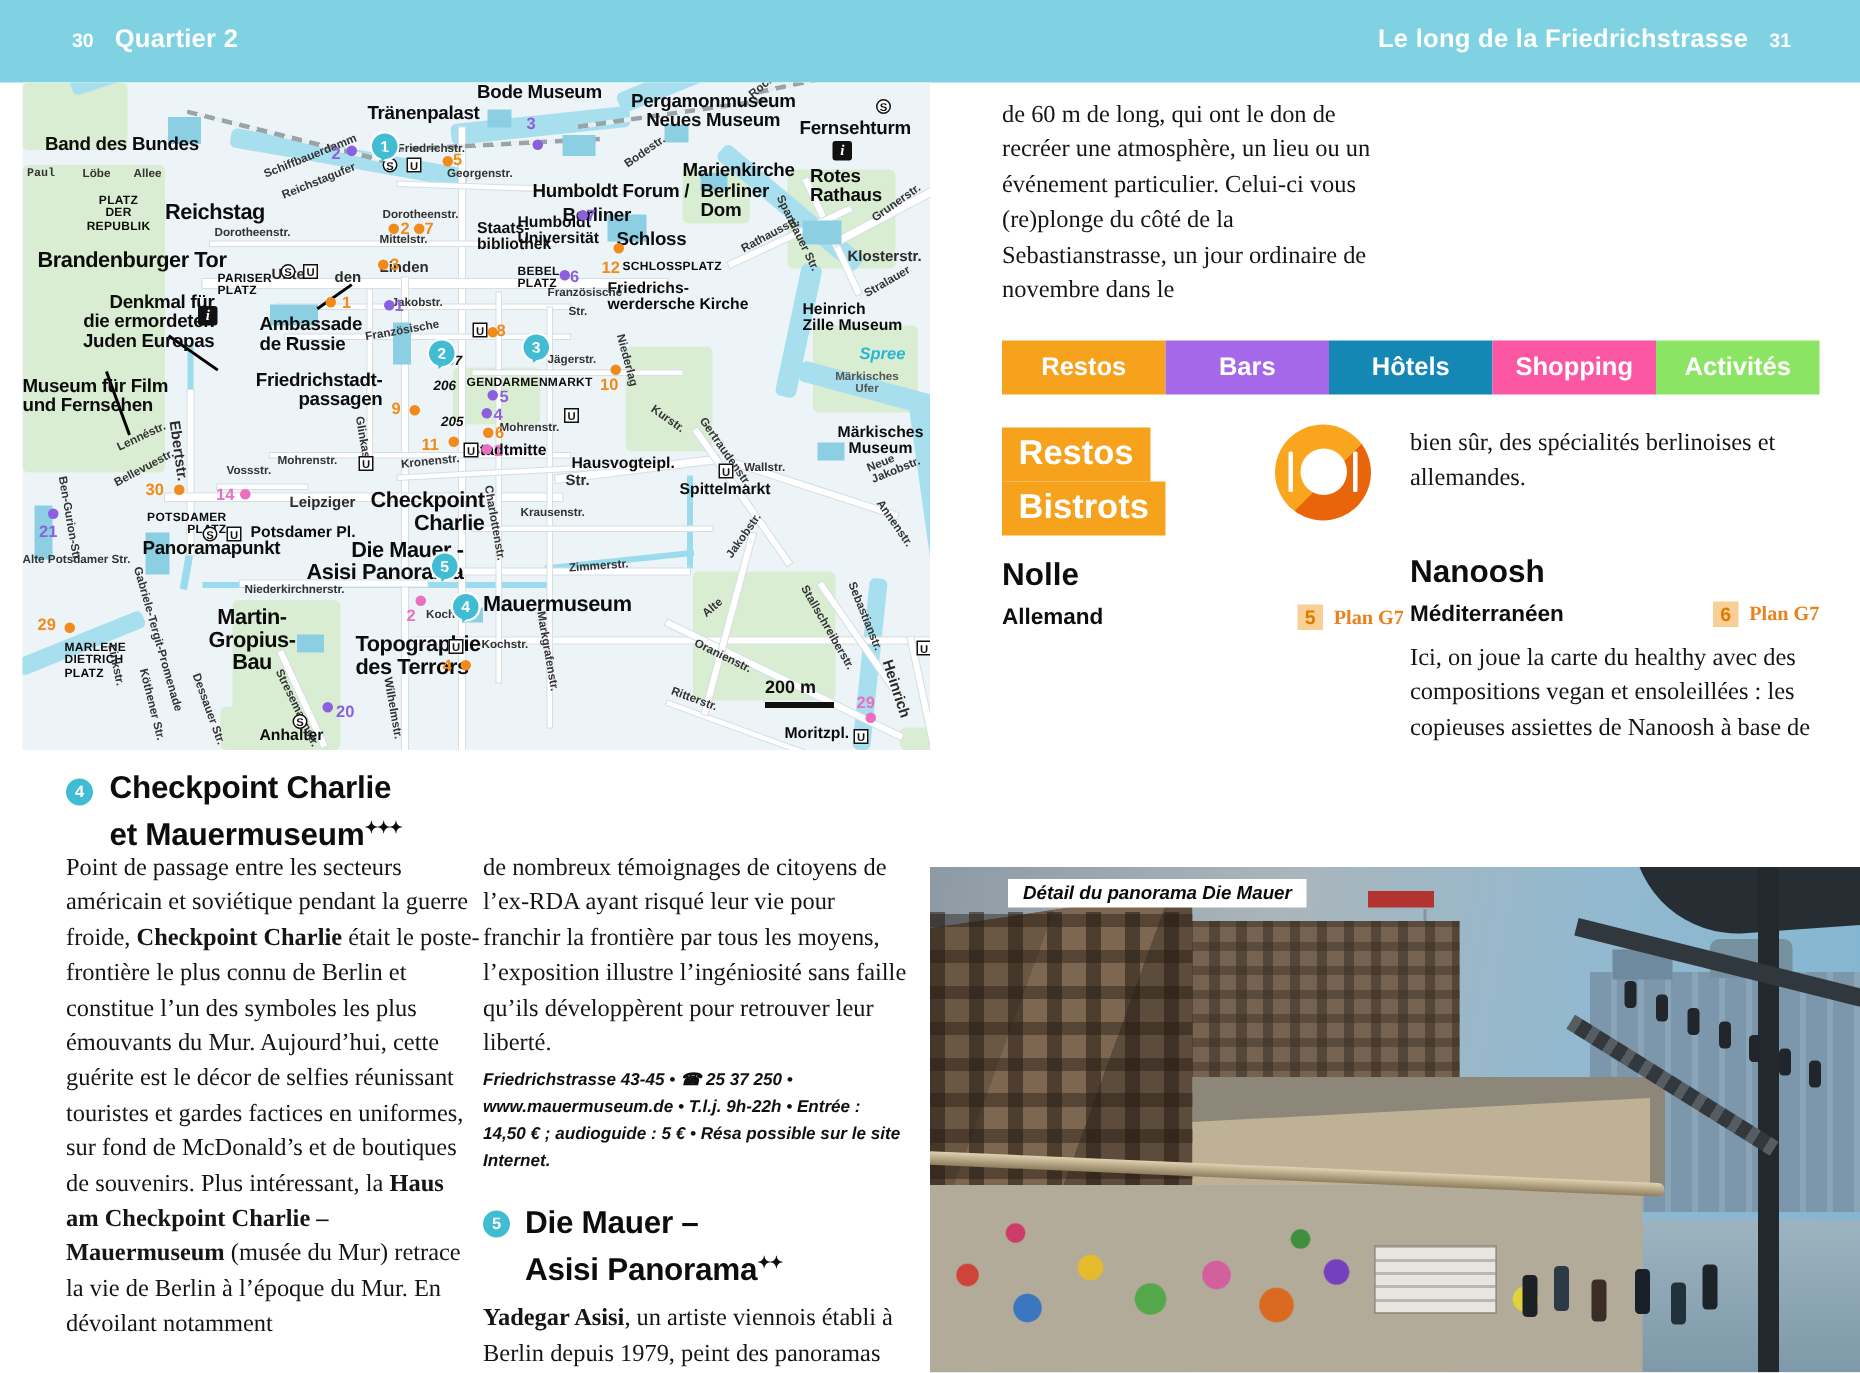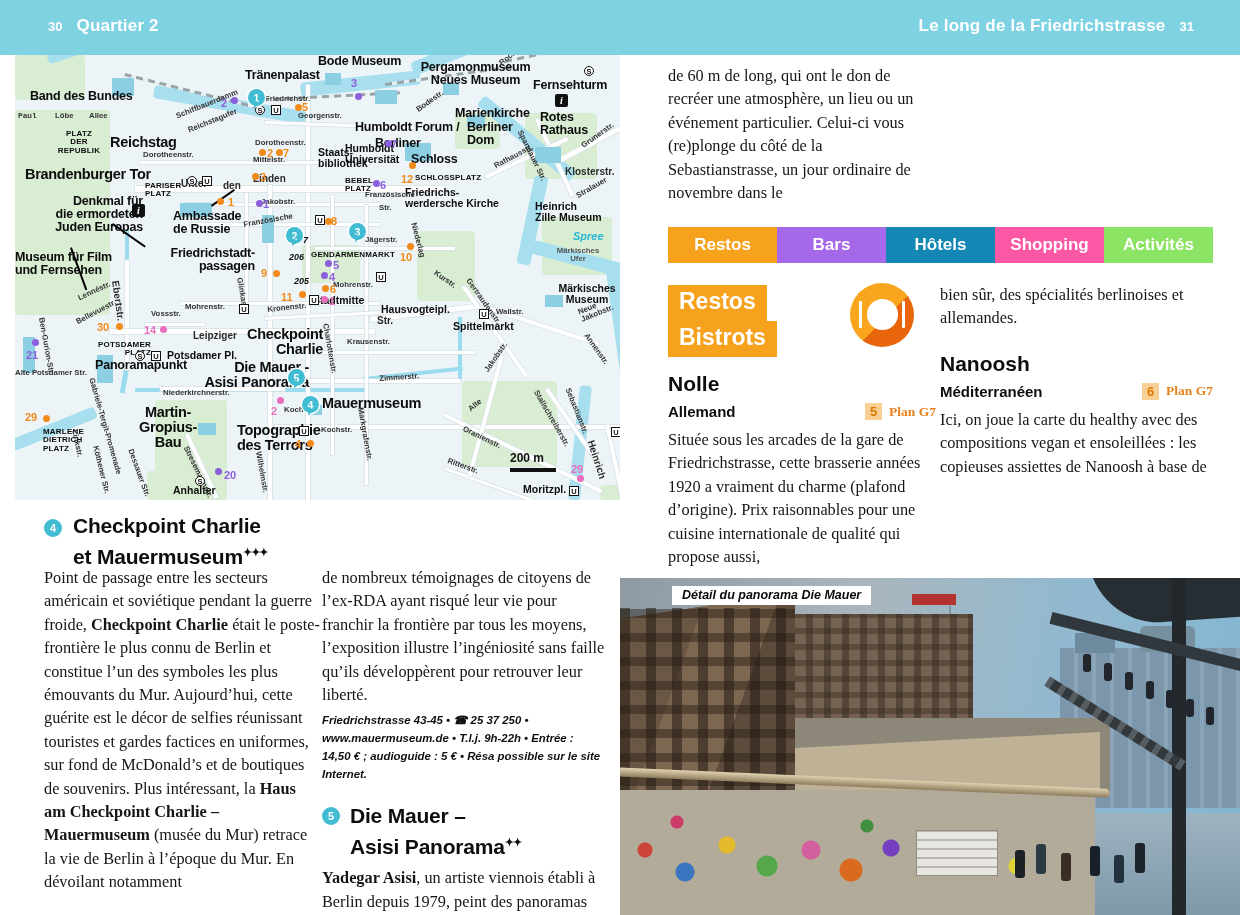--- a/index.html
+++ b/index.html
@@ -478,26 +478,25 @@
 
   <div style="position:absolute;left:668px;top:372px;width:268px">
     <p class="lst-name">Nolle</p>
     <div class="lst-row">
       <span class="cuisine">Allemand</span>
       <span class="planbox">
         <span class="badge">5</span>
         <span class="plan">Plan G7</span>
       </span>
     </div>
-    <p class="pser">Située sous les arcades de la gare de Friedrichstrasse, cette brasserie années 1920 a vraiment du charme (plafond d’origine). Prix raisonnables pour une cuisine internationale de qualité qui propose aussi,</p>
   </div>
 
   <div style="position:absolute;left:940px;top:283px;width:273px">
     <p class="pser">bien sûr, des spécialités berlinoises et allemandes.</p>
-    <div style="margin-top:22px">
+    <div style="margin-top:40px">
       <p class="lst-name">Nanoosh</p>
       <div class="lst-row">
         <span class="cuisine">Méditerranéen</span>
         <span class="planbox">
           <span class="badge">6</span>
           <span class="plan">Plan G7</span>
         </span>
       </div>
       <p class="pser">Ici, on joue la carte du healthy avec des compositions vegan et ensoleillées : les copieuses assiettes de Nanoosh à base de</p>
     </div>

